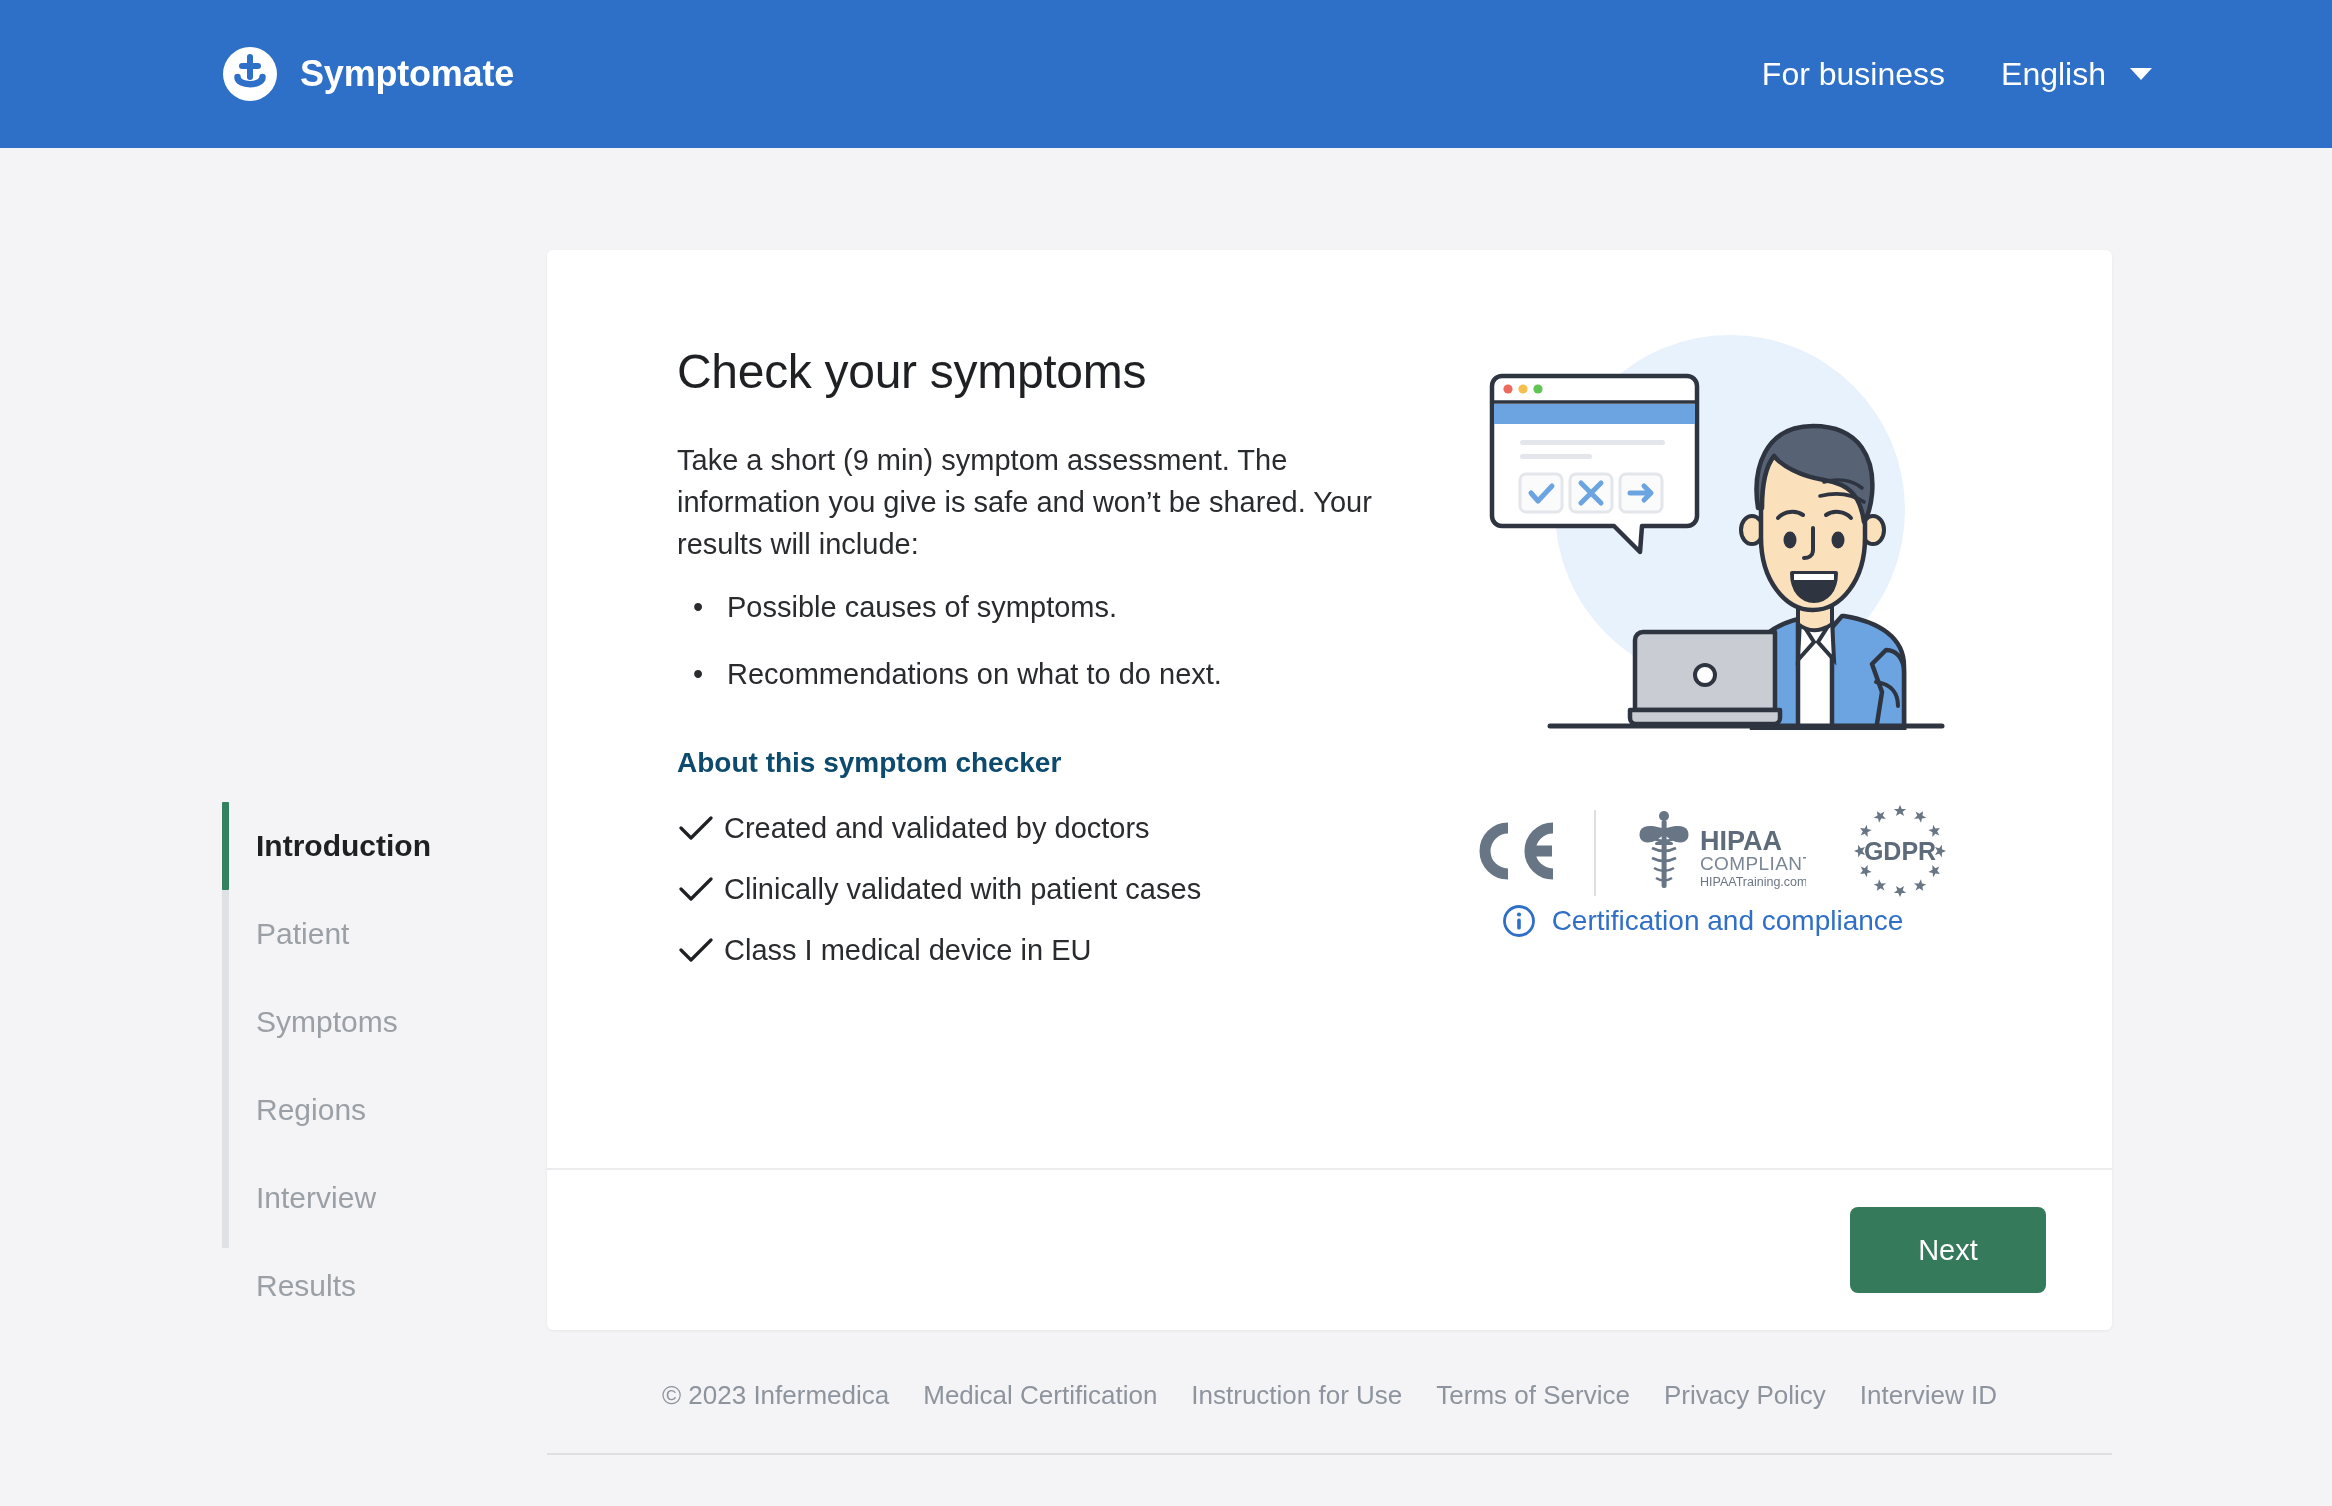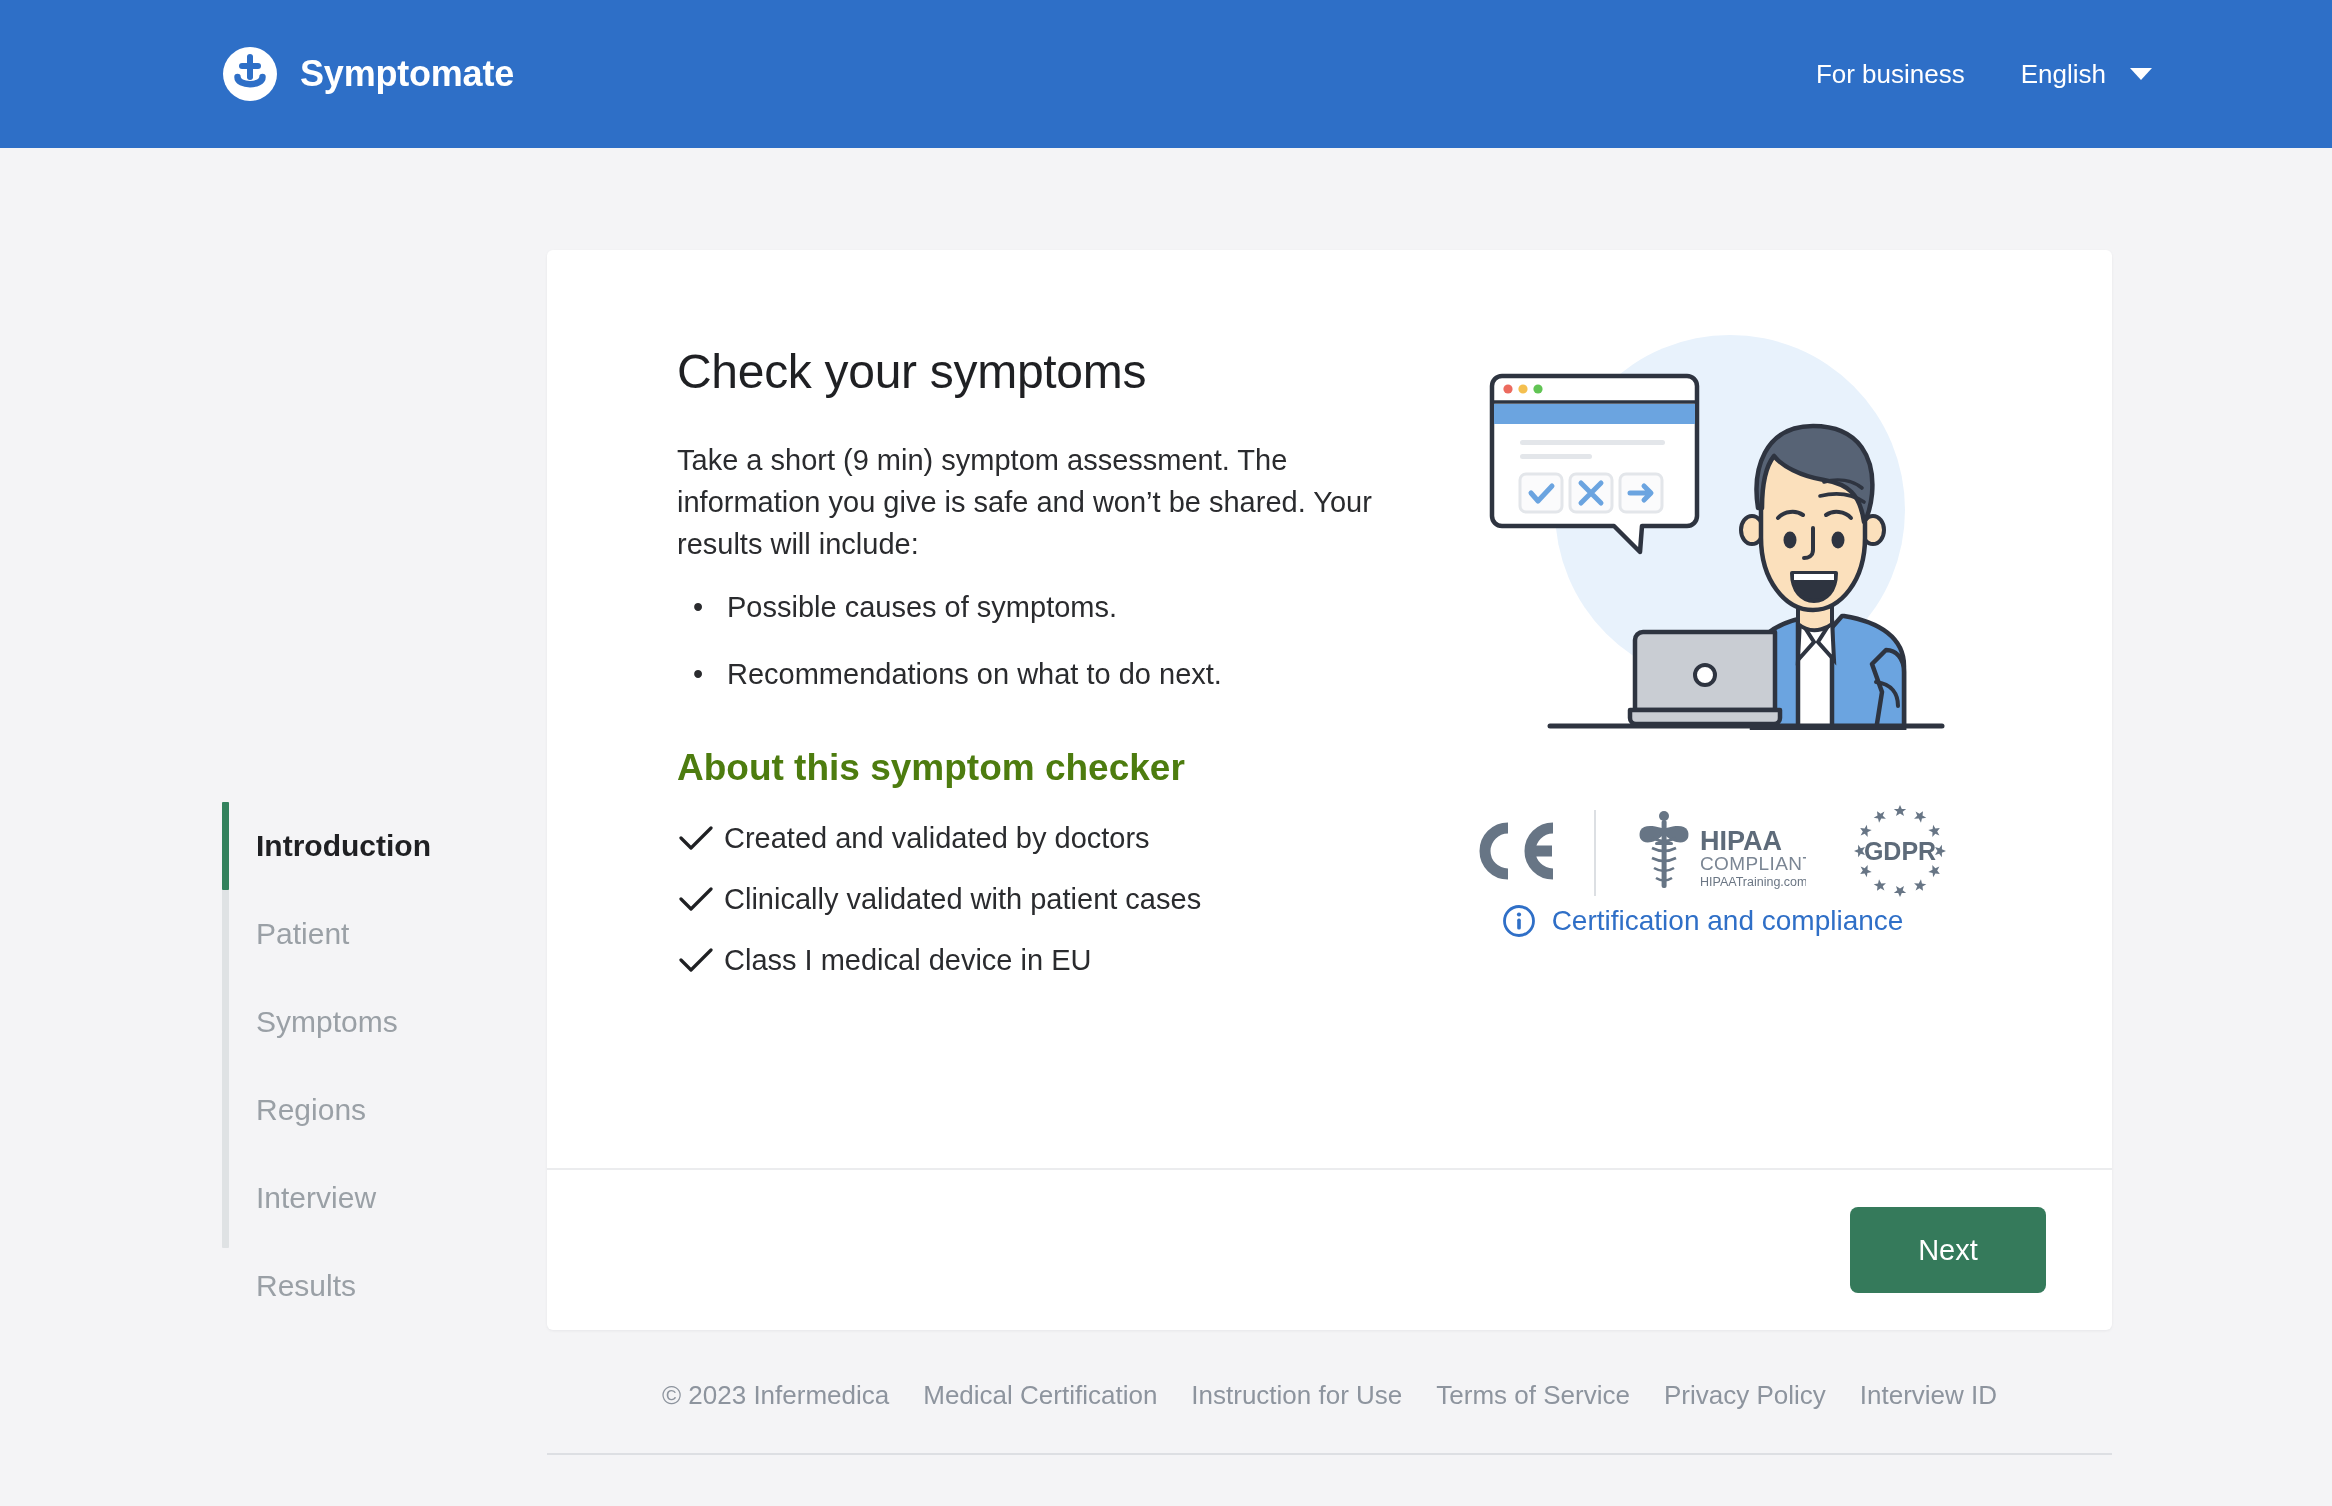--- a/index.html
+++ b/index.html
@@ -39,21 +39,21 @@
     letter-spacing: -0.2px;
   }
   .header-nav {
     margin-left: auto;
     display: flex;
     align-items: center;
     gap: 56px;
   }
   .header-link {
     color: #ffffff;
-    font-size: 26px;
+    font-size: 32px;
     cursor: pointer;
     white-space: nowrap;
   }
   .lang-select {
     display: flex;
     align-items: center;
     gap: 24px;
     cursor: pointer;
   }
   .caret-down {
@@ -172,23 +172,23 @@
     width: 46px;
     flex: 0 0 46px;
     text-align: left;
     padding-left: 12px;
     font-size: 29px;
     line-height: 1;
     color: #2a2b2e;
   }
 
   h2.subhead {
-    font-size: 37px;
+    font-size: 28px;
     font-weight: bold;
-    color: #4d7c0f;
+    color: #0c4a6e;
     margin-top: 58px;
     margin-bottom: 32px;
   }
   ul.check-list {
     list-style: none;
   }
   ul.check-list li {
     display: flex;
     align-items: center;
     font-size: 29px;

